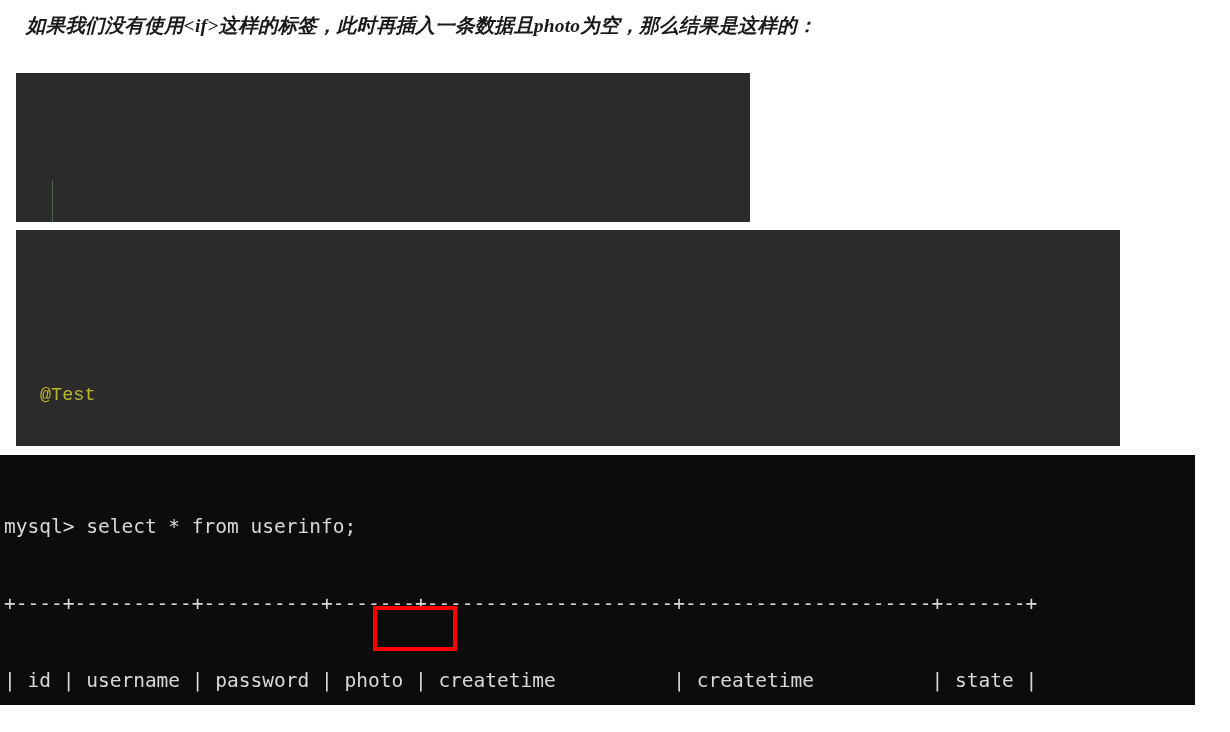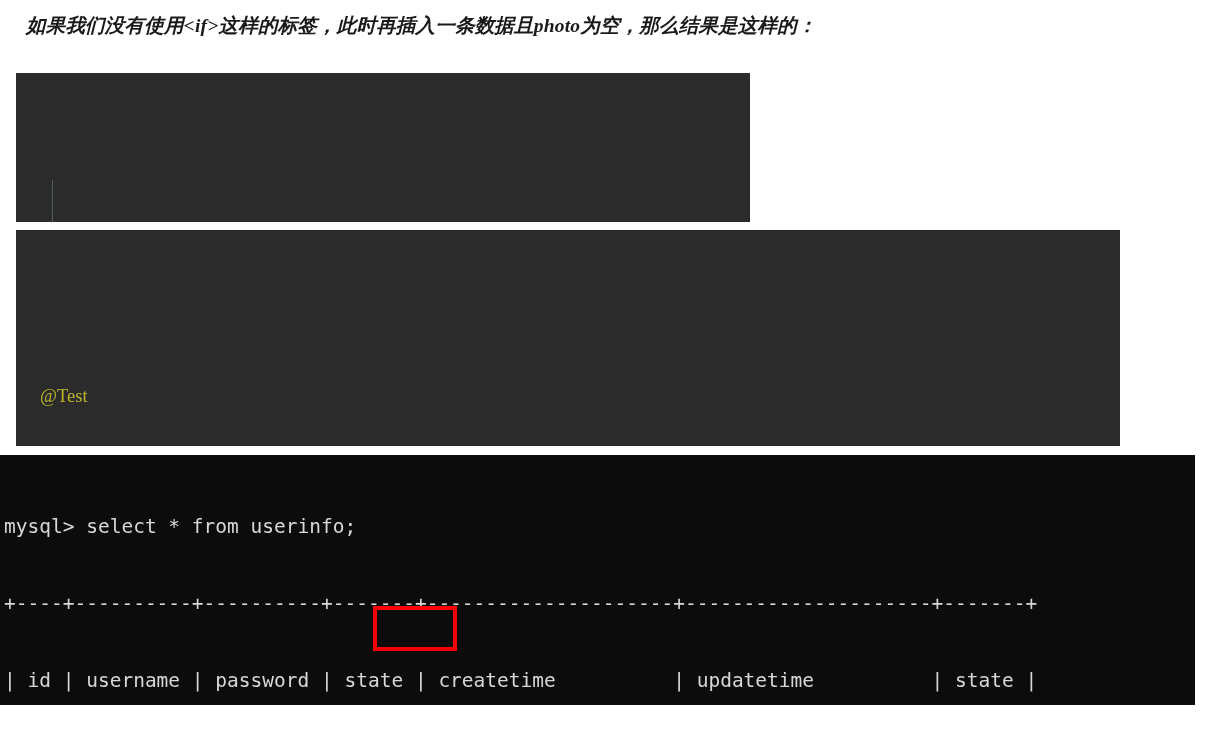--- a/index.html
+++ b/index.html
@@ -26,21 +26,21 @@
     color: #1a1a1a;
     letter-spacing: 0.2px;
     white-space: pre;
     font-style: italic;
   }
 
   
   .code-block {
     position: absolute;
     background: #2b2b2b;
-    font-family: Liberation Serif, serif;
+    font-family: Liberation Mono, monospace;
     font-size: 18.5px;
     line-height: 36px;
     white-space: pre;
     overflow: hidden;
   }
   #xml-code-block {
     left: 16px;
     top: 73px;
     width: 734px;
     height: 145px;
@@ -128,21 +128,21 @@
   
 
   
 
   
 </div>
 
 <div id="mysql-terminal">
   <div class="term-line term-pad">mysql&gt; select * from userinfo;</div>
   <div class="term-line term-pad">+----+----------+----------+-------+---------------------+---------------------+-------+</div>
-  <div class="term-line term-pad">| id | username | password | state | createtime          | updatetime          | state |</div>
+  <div class="term-line term-pad">| id | username | password | photo | createtime          | createtime          | state |</div>
   
   
   
   
   
   
 </div>
 
 <div id="null-highlight-box"></div>
 

